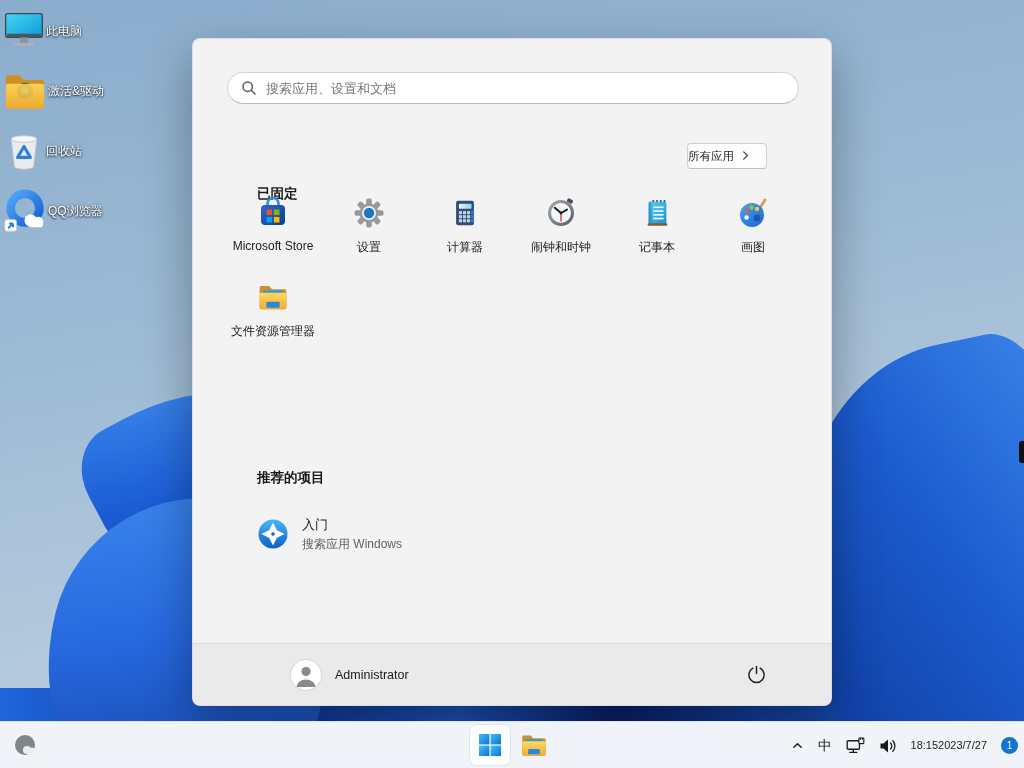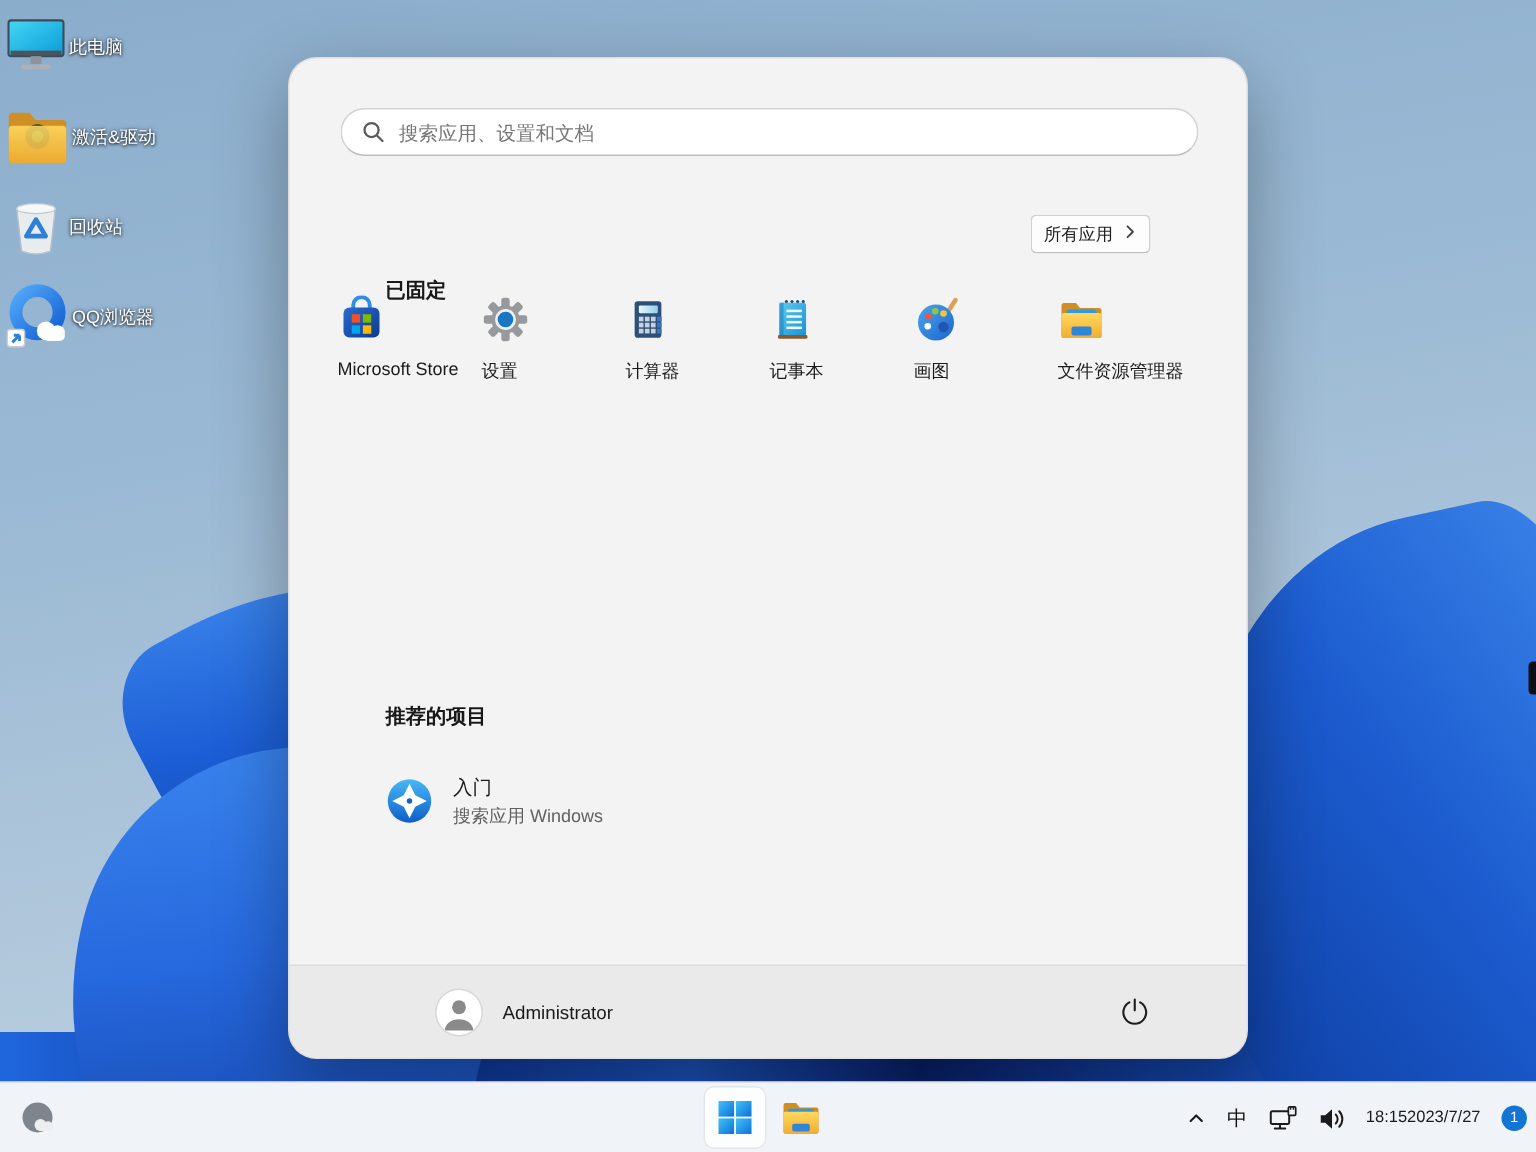--- a/index.html
+++ b/index.html
@@ -27,35 +27,35 @@
   
   .desktop-icons { position:absolute; left:2px; top:8px; width:76px; }
   .desk-item { width:76px; display:flex; flex-direction:row; align-items:center;
     margin-bottom:14px; cursor:pointer; }
   .desk-item .ic { width:46px; height:46px; display:flex; align-items:center; justify-content:center; }
   .desk-item .lbl { margin-top:2px; font-size:12px; color:#fff; text-align:center;
     text-shadow:0 1px 2px rgba(0,0,0,.85), 0 0 3px rgba(0,0,0,.5); line-height:1.15; white-space:nowrap; }
 
   
   .start-menu { position:absolute; left:192px; top:38px; width:640px; height:668px;
-    background:#f3f3f3; border:1px solid rgba(0,0,0,.09); border-radius:19px;
+    background:#f3f3f3; border:1px solid rgba(0,0,0,.09); border-radius:8px;
     box-shadow:0 18px 50px rgba(0,0,0,.33); overflow:hidden; }
   .sm-search-wrap { position:absolute; left:34px; top:33px; width:572px; height:32px; }
   .sm-search { width:100%; height:100%; border:1px solid #d3d3d3; border-bottom-color:#bdbdbd;
     border-radius:17px; background:#fff; padding:0 14px 0 38px; font-size:13px; color:#1b1b1b; outline:none;
     font-family:inherit; }
   .sm-search::placeholder { color:#767676; }
   .sm-search-icon { position:absolute; left:14px; top:8px; pointer-events:none; }
   .sm-pinned-header { position:absolute; left:64px; top:146px; font-size:13.5px; font-weight:bold; color:#191919; }
   .sm-allapps { position:absolute; left:494px; top:104px; width:80px; height:26px;
     background:#fdfdfd; border:1px solid #d0d0d0; border-bottom-color:#c0c0c0; border-radius:4px;
-    display:flex; align-items:center; justify-content:center; gap:7px; cursor:pointer;
+    display:flex; align-items:center; gap:7px; cursor:pointer;
     font-size:11.5px; color:#1b1b1b; }
   .sm-grid { position:absolute; left:32px; top:146px; width:576px; display:flex; flex-wrap:wrap; }
-  .sm-tile { width:96px; height:84px; display:flex; flex-direction:column; align-items:flex-start;
+  .sm-tile { width:96px; height:84px; display:flex; flex-direction:column; align-items:center;
     justify-content:flex-start; padding-top:10px; border-radius:5px; cursor:pointer; }
   .sm-tile .ti { height:36px; display:flex; align-items:center; justify-content:center; }
   .sm-tile .tl { margin-top:8px; font-size:12px; color:#1b1b1b; white-space:nowrap; }
   .sm-rec-header { position:absolute; left:64px; top:430px; font-size:13.5px; font-weight:bold; color:#191919; }
   .sm-rec-item { position:absolute; left:48px; top:466px; width:280px; height:58px; border-radius:5px;
     display:flex; align-items:center; gap:13px; padding-left:16px; cursor:pointer; }
   .sm-rec-title { font-size:13px; color:#1b1b1b; }
   .sm-rec-sub { font-size:12px; color:#616161; margin-top:2px; }
   .sm-userbar { position:absolute; left:0; right:0; bottom:0; height:62px;
     background:rgba(0,0,0,.035); border-top:1px solid rgba(0,0,0,.06);
@@ -278,20 +278,34 @@
           <g fill="#3a77c2">
             <rect x="22.4" y="14" width="3.3" height="3.3"></rect>
               <rect x="22.4" y="18.3" width="3.3" height="3.3"></rect>
               <rect x="22.4" y="22.6" width="3.3" height="3.3"></rect>
           </g>
         </svg>
       </span>
       <span class="tl">计算器</span>
     </div>
 
+    <div class="sm-tile">
+      <span class="ti">
+        <svg width="32" height="32" viewBox="0 0 32 32">
+          <rect x="22" y="2" width="6" height="4" rx="1.5" fill="#4a4f55" transform="rotate(28 25 4)"></rect>
+          <circle cx="16" cy="16" r="13" fill="url(#clockRim)"></circle>
+          <circle cx="16" cy="16" r="10" fill="#f5f6f7"></circle>
+          <line x1="16" y1="16" x2="9.8" y2="10.8" stroke="#1a1a1a" stroke-width="2" stroke-linecap="round"></line>
+          <line x1="16" y1="16" x2="22" y2="12.6" stroke="#1a1a1a" stroke-width="2" stroke-linecap="round"></line>
+          <line x1="16" y1="16" x2="16" y2="24" stroke="#e2574c" stroke-width="1.6" stroke-linecap="round"></line>
+          <circle cx="16" cy="16" r="1.4" fill="#1a1a1a"></circle>
+        </svg>
+      </span>
+      <span class="tl">闹钟和时钟</span>
+    </div>
 
     <div class="sm-tile">
       <span class="ti">
         <svg width="30" height="30" viewBox="0 0 32 32">
           <rect x="7" y="4" width="19" height="24" rx="1.8" fill="url(#noteBg)"></rect>
           <rect x="7" y="4" width="3" height="24" fill="#1a7bb8" opacity="0.55"></rect>
           <g fill="#174f74">
               <circle cx="12" cy="3.2" r="1.1"></circle>
               <circle cx="16" cy="3.2" r="1.1"></circle>
               <circle cx="20" cy="3.2" r="1.1"></circle>

